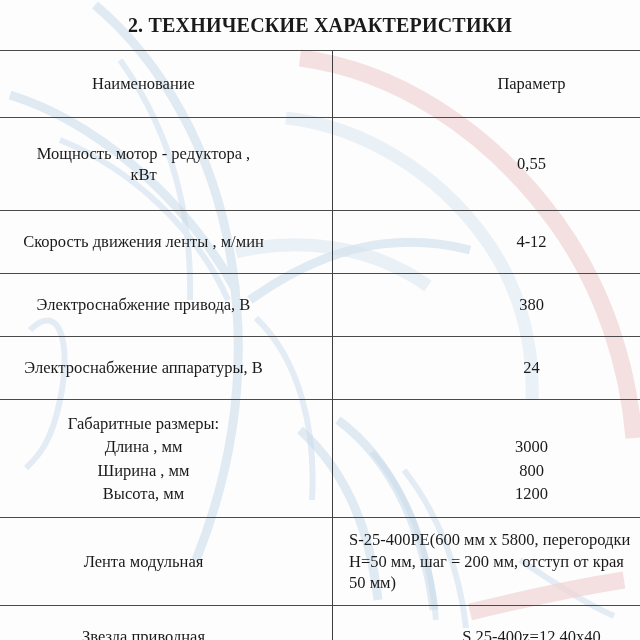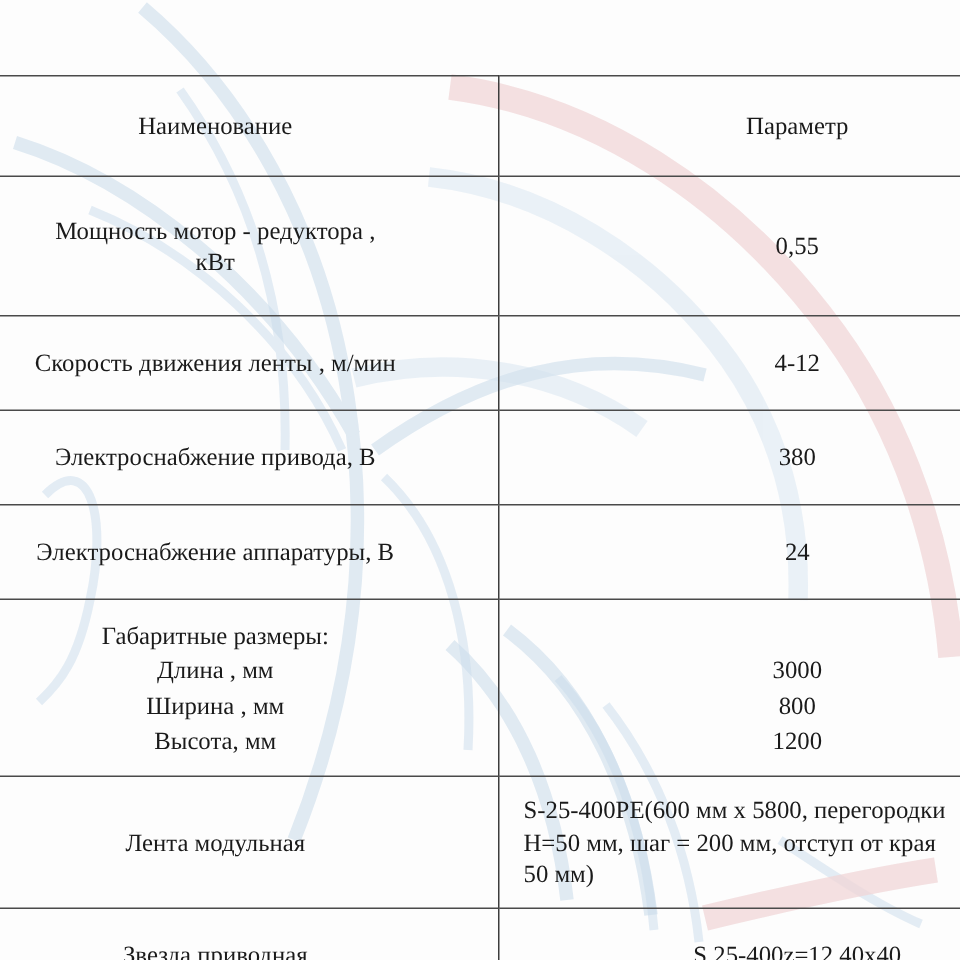--- a/index.html
+++ b/index.html
@@ -152,20 +152,21 @@
     <g fill="none" stroke="#f0d6d7" stroke-width="17" opacity="0.75">
       <path d="M 300 58 C 392 70, 486 126, 556 222 C 604 288, 628 366, 634 438"></path>
       <path d="M 470 612 C 520 600, 572 588, 624 580"></path>
     </g>
     <g fill="none" stroke="#d3e2ef" stroke-width="13" opacity="0.45">
       <path d="M 286 118 C 360 126, 436 170, 486 240 C 520 288, 534 344, 532 400"></path>
       <path d="M 236 252 C 300 236, 372 246, 428 286"></path>
     </g>
   </svg>
 
+  <div class="doc-title">2. ТЕХНИЧЕСКИЕ ХАРАКТЕРИСТИКИ</div>
 
   <table class="spec-table">
     <tbody>
       <tr class="row-header">
         <td class="col-name">Наименование</td>
         <td class="col-value">Параметр</td>
       </tr>
 
       <tr class="row-tall">
         <td class="col-name dims-block">Мощность  мотор - редуктора ,

